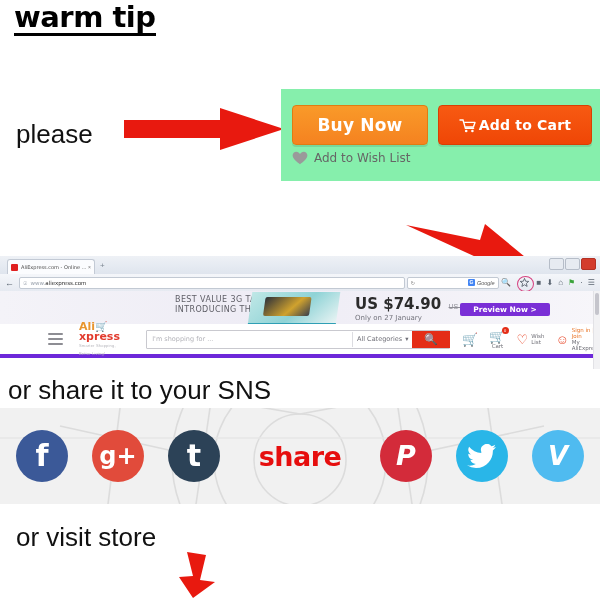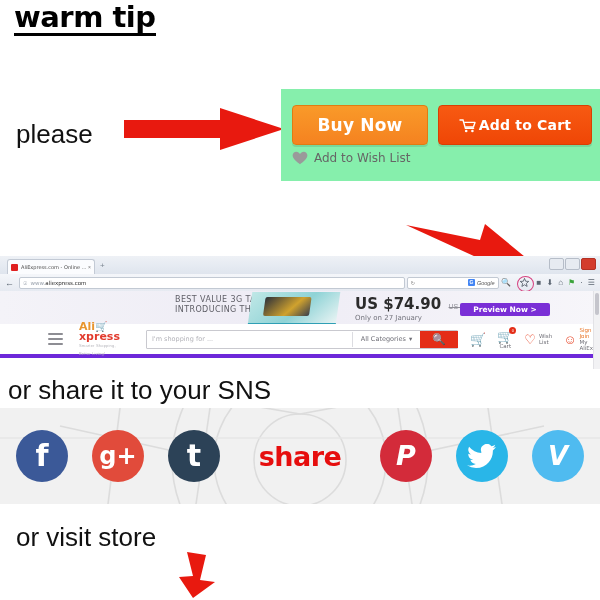--- a/index.html
+++ b/index.html
@@ -216,21 +216,21 @@
   #ali-search{
     margin-left:26px;display:flex;align-items:center;height:17px;
     border:1px solid #c9c9cf;border-radius:1px;
   }
   #ali-search .sq{
     width:205px;height:15px;display:flex;align-items:center;padding-left:5px;
     font-size:6.5px;color:#b3b3b9;box-sizing:border-box;
     font-family:"DejaVu Sans", sans-serif;
   }
   #ali-search .cat{
-    width:68px;height:15px;border-left:1px solid #dcdce1;display:flex;
+    width:60px;height:15px;border-left:1px solid #dcdce1;display:flex;
     align-items:center;justify-content:center;gap:3px;
     font-size:6.5px;color:#6f6f77;box-sizing:border-box;
     font-family:"DejaVu Sans", sans-serif;
   }
   #ali-search .go{
     width:38px;height:17px;background:#e42d17;display:flex;
     align-items:center;justify-content:center;color:#fff;font-size:11px;
     margin:-1px -1px -1px 0;
   }
   #ali-actions{display:flex;align-items:center;gap:11px;margin-left:12px;}

